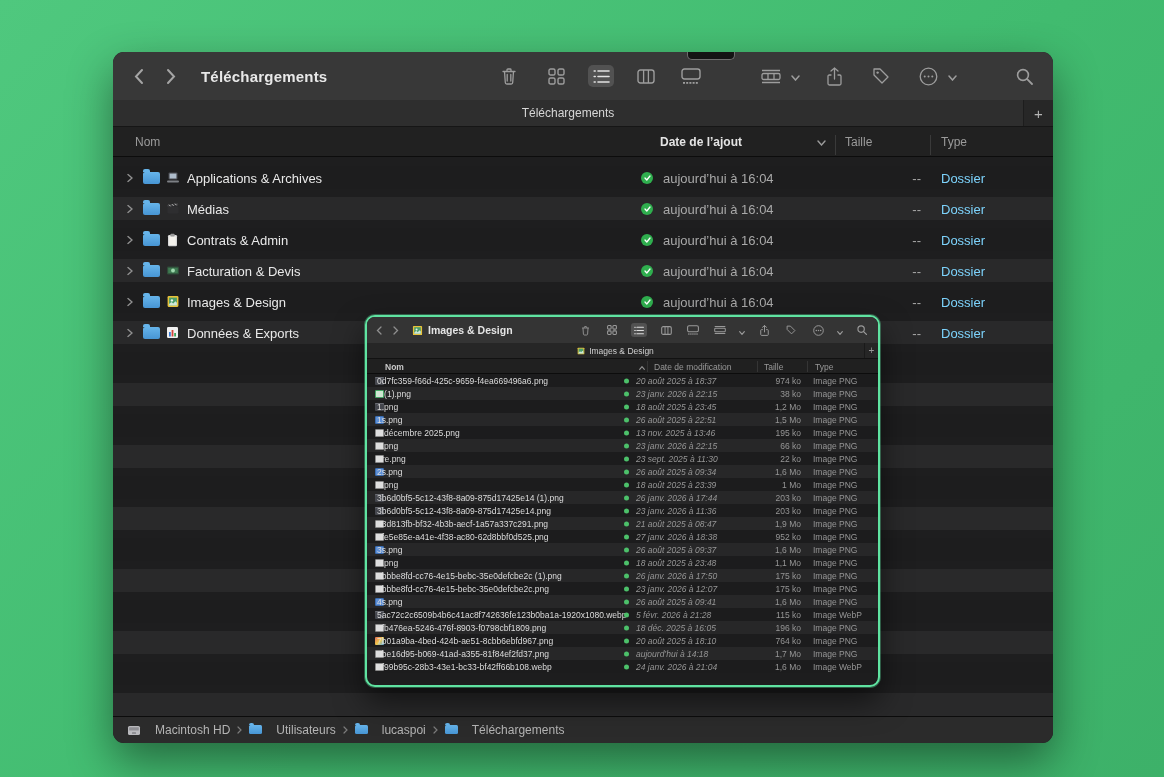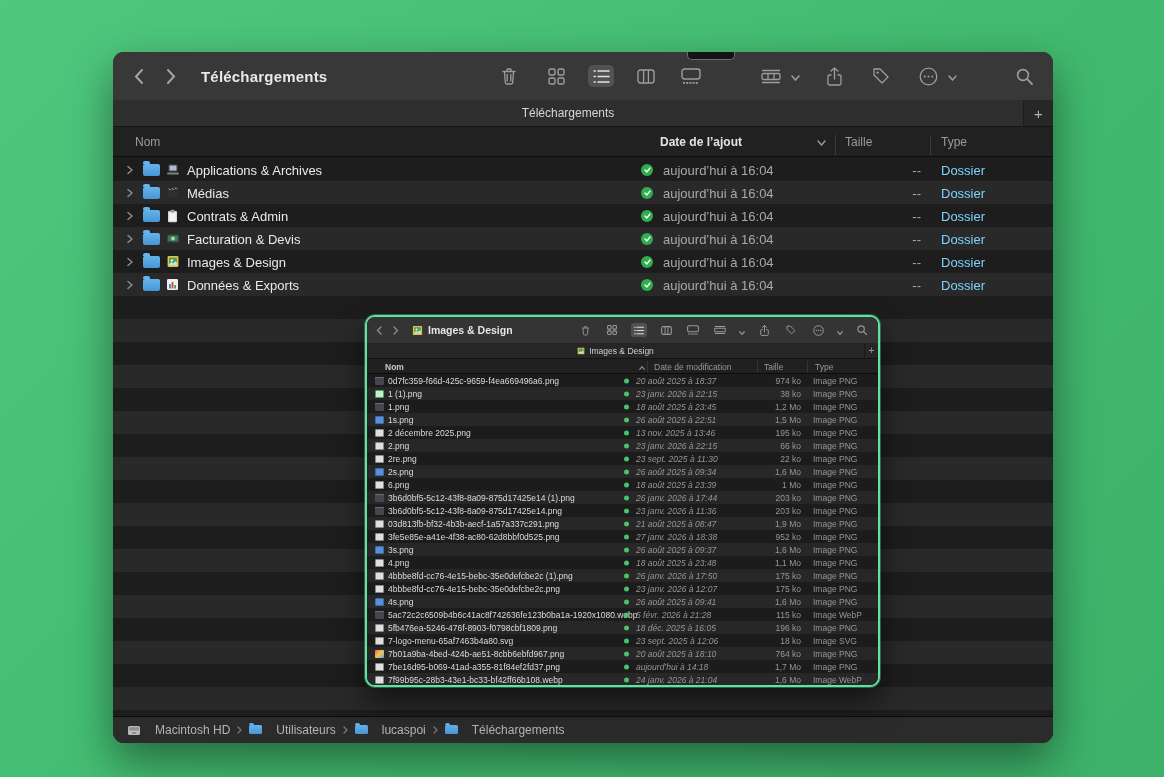--- a/index.html
+++ b/index.html
@@ -39,21 +39,21 @@
   .c-nom { left:22px; }
   .c-date { left:547px; color:#e4e4e4; font-weight:bold; }
   .c-sortdn { left:704px; top:9px; color:#9b9b9b; }
   .c-div1 { left:722px; top:4px; height:20px; width:1px; background:#3a3a3a; }
   .c-taille { left:732px; }
   .c-div2 { left:817px; top:4px; height:20px; width:1px; background:#3a3a3a; }
   .c-type { left:828px; }
   .vdiv { position:absolute; }
   
   .list { position:absolute; top:106px; bottom:27px; left:0; right:0; overflow:hidden; }
-  .row { position:relative; height:23px; font-size:13px; }
+  .row { position:relative; height:23px; font-size:13px;margin-top:8px; }
   .row:nth-child(odd)  { background:#1d1d1e; }
   .row:nth-child(even) { background:#29292a; }
   .row > span { position:absolute; top:50%; transform:translateY(-50%); white-space:nowrap; }
   .r-disc { left:14px; color:#8f8f8f; }
   .r-folder { left:30px; }
   .r-mini { left:53px; width:14px; height:14px; }
   .r-name { left:74px; color:#e9e9e9; }
   .r-badge { left:528px; }
   .r-date { left:550px; color:#a9a9a9; }
   .r-size { left:770px; width:38px; text-align:right; color:#a9a9a9; }
@@ -94,21 +94,21 @@
   .ic-date { left:287px; }
   .ic-taille { left:397px; }
   .ic-type { left:448px; }
   .icols .vdiv { top:2px; height:11px; width:1px; background:#353535; }
   .ilist { position:absolute; top:57px; bottom:0; left:0; right:0; overflow:hidden; }
   .irow { position:relative; height:13px; font-size:8.5px; }
   .irow:nth-child(odd)  { background:#1c1c1d; }
   .irow:nth-child(even) { background:#272728; }
   .irow > span { position:absolute; top:50%; transform:translateY(-50%); white-space:nowrap; }
   .i-thumb { left:8px; width:9px; height:8px; border-radius:1px; }
-  .i-name { left:21px; color:#dcdcdc; }
+  .i-name { left:10px; color:#dcdcdc; }
   .i-dot { left:257px; width:5px; height:5px; border-radius:50%; background:#58c握1; }
   .i-date { left:269px; color:#969696;font-style:italic; }
   .i-size { left:372px; width:62px; text-align:right; color:#969696; }
   .i-type { left:446px; color:#969696; }
   .t-dark  { background:#45474e; box-shadow:inset 0 1px 0 #6a6c73; }
   .t-light { background:#dfdfdf; border:1px solid #8a8a8a; }
   .t-blue  { background:#5d8fd6; border:1px solid #3a6cb0; }
   .t-green { background:#cde9d2; border:1px solid #44a463; }
   .t-color { background:linear-gradient(135deg,#e06a5a,#f2c94c,#5aa9e6); }
   .badge-sync { width:12px; height:12px; border-radius:50%; background:#2fae4e;
@@ -752,28 +752,20 @@
       </div>
       <div class="irow">
         <span class="i-thumb t-light"></span>
         <span class="i-name">5fb476ea-5246-476f-8903-f0798cbf1809.png</span>
         <span class="i-dot dot-sync"></span>
         <span class="i-date">18 déc. 2025 à 16:05</span>
         <span class="i-size">196 ko</span>
         <span class="i-type">Image PNG</span>
       </div>
       <div class="irow">
-        <span class="i-thumb t-light"></span>
-        <span class="i-name">7-logo-menu-65af7463b4a80.svg</span>
-        <span class="i-dot dot-sync"></span>
-        <span class="i-date">23 sept. 2025 à 12:06</span>
-        <span class="i-size">18 ko</span>
-        <span class="i-type">Image SVG</span>
-      </div>
-      <div class="irow">
         <span class="i-thumb t-color"></span>
         <span class="i-name">7b01a9ba-4bed-424b-ae51-8cbb6ebfd967.png</span>
         <span class="i-dot dot-sync"></span>
         <span class="i-date">20 août 2025 à 18:10</span>
         <span class="i-size">764 ko</span>
         <span class="i-type">Image PNG</span>
       </div>
       <div class="irow">
         <span class="i-thumb t-light"></span>
         <span class="i-name">7be16d95-b069-41ad-a355-81f84ef2fd37.png</span>

